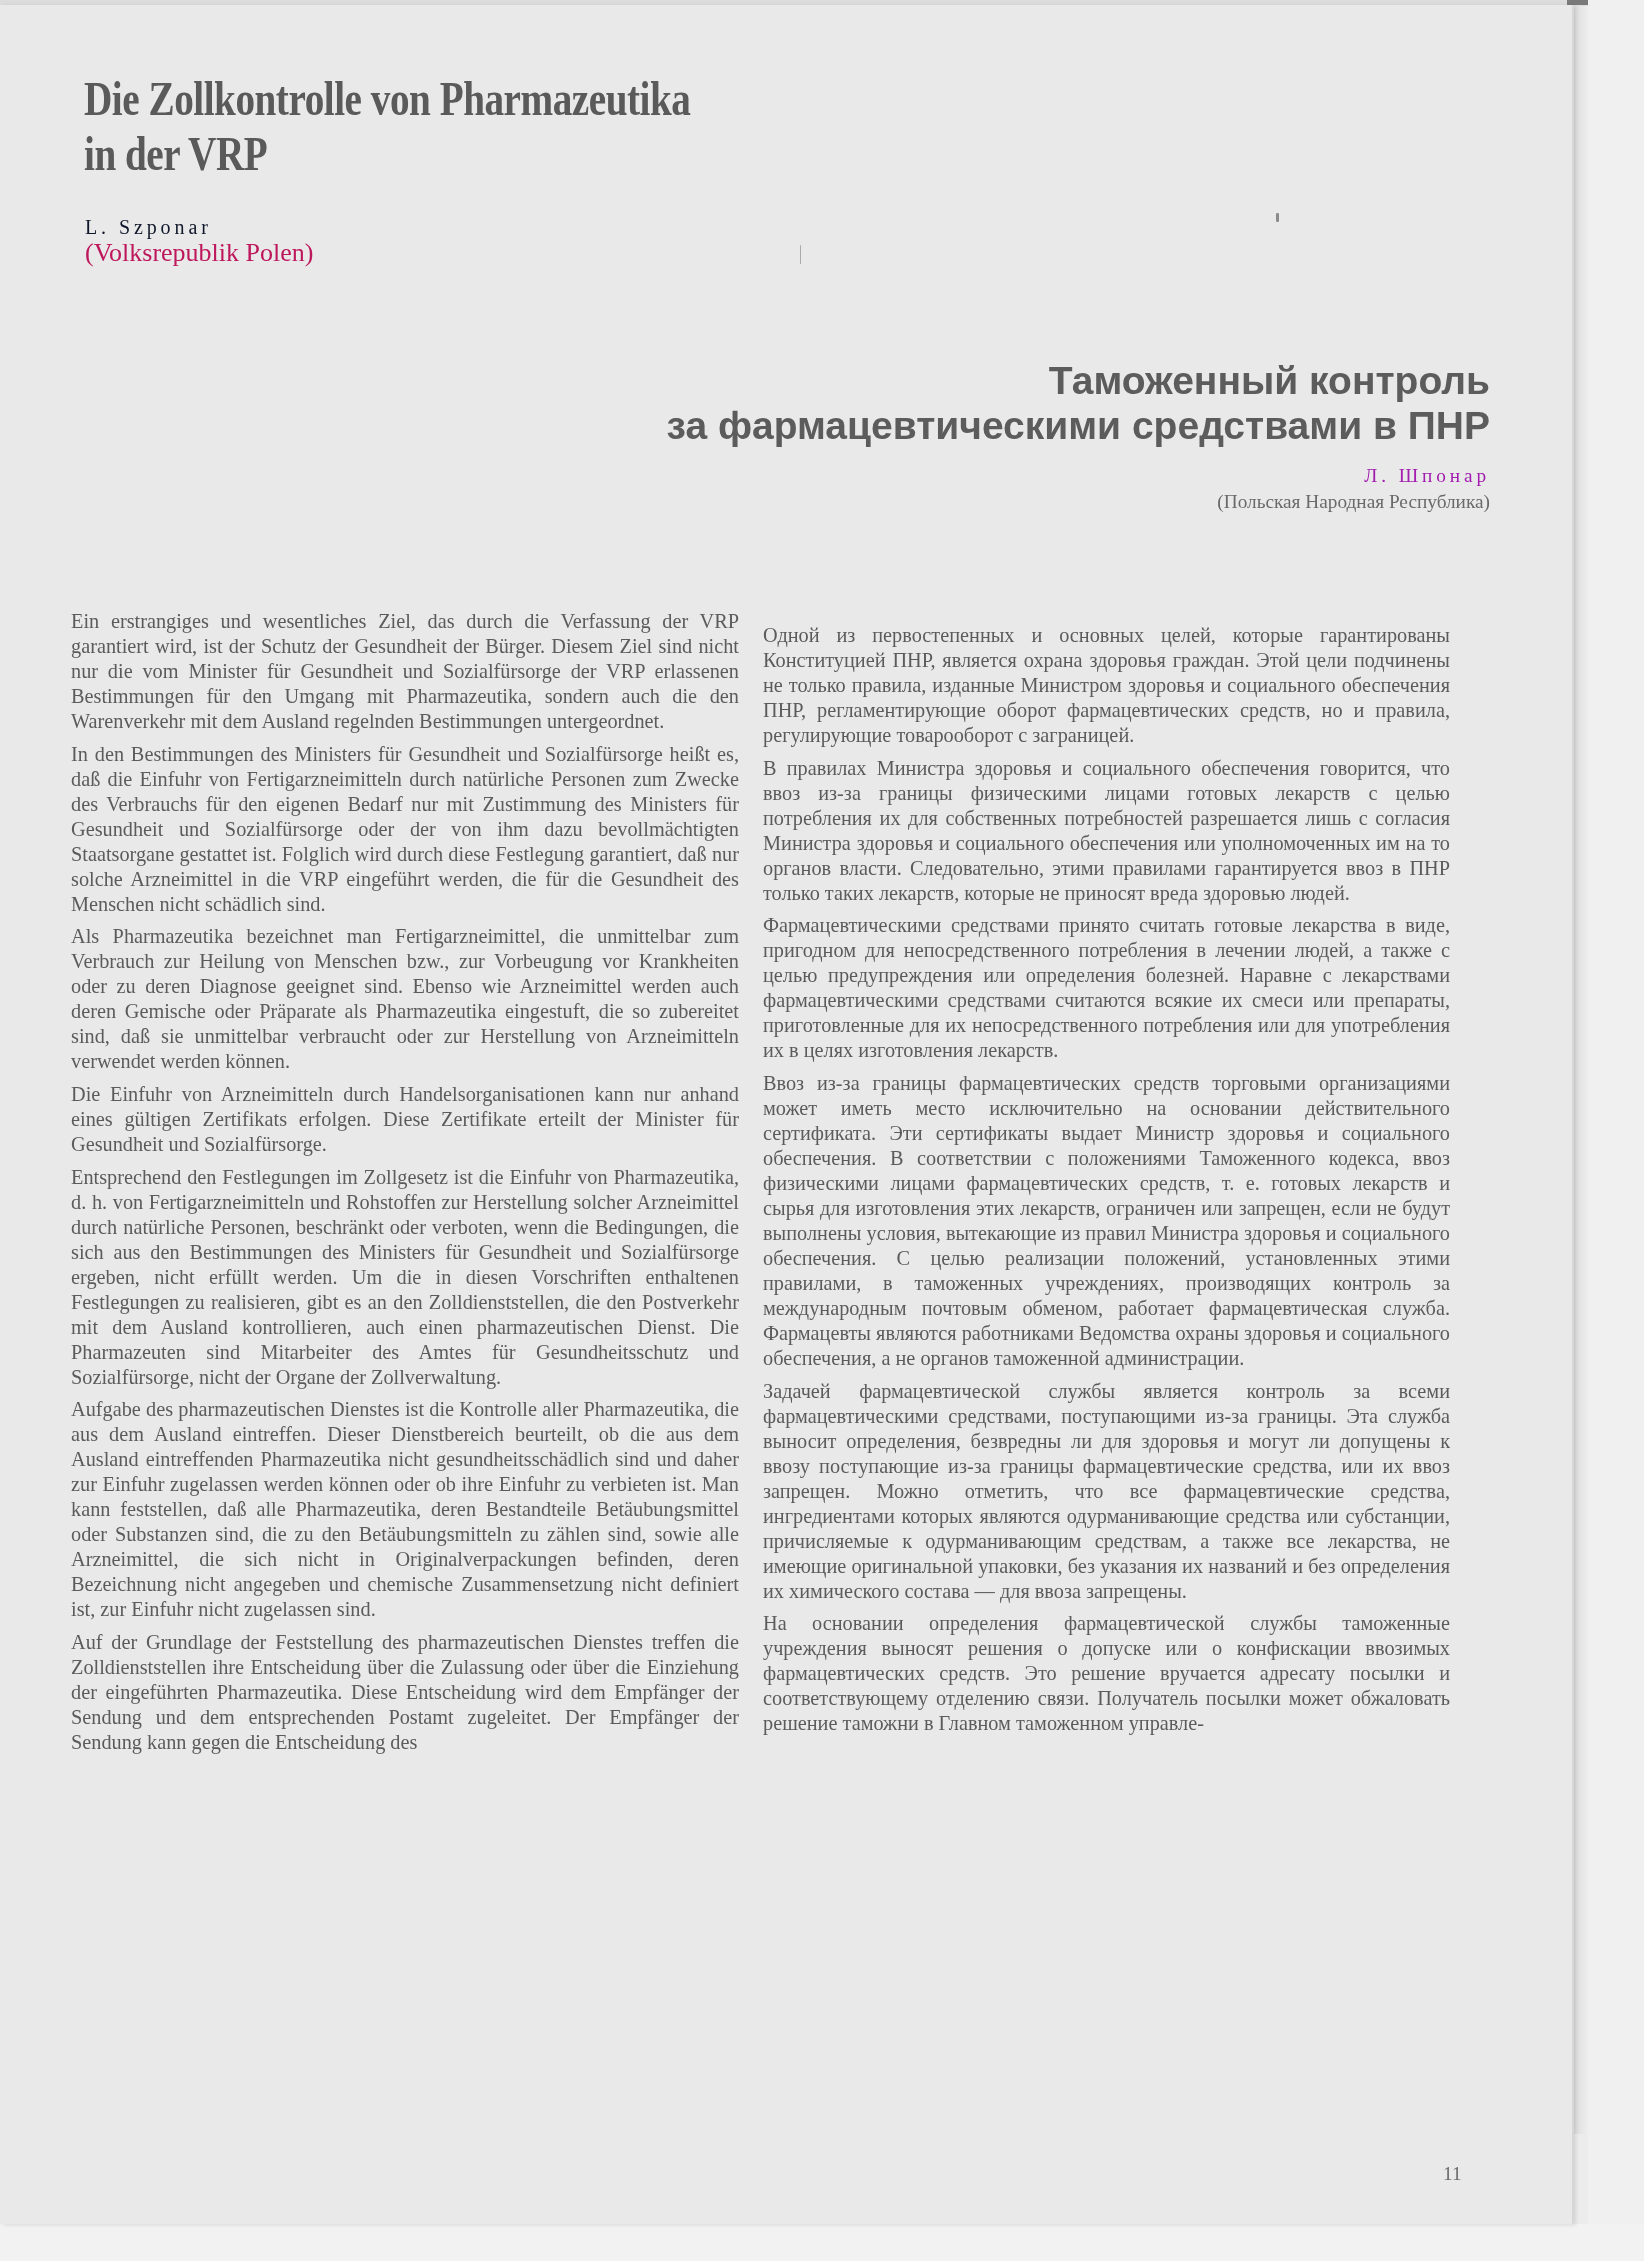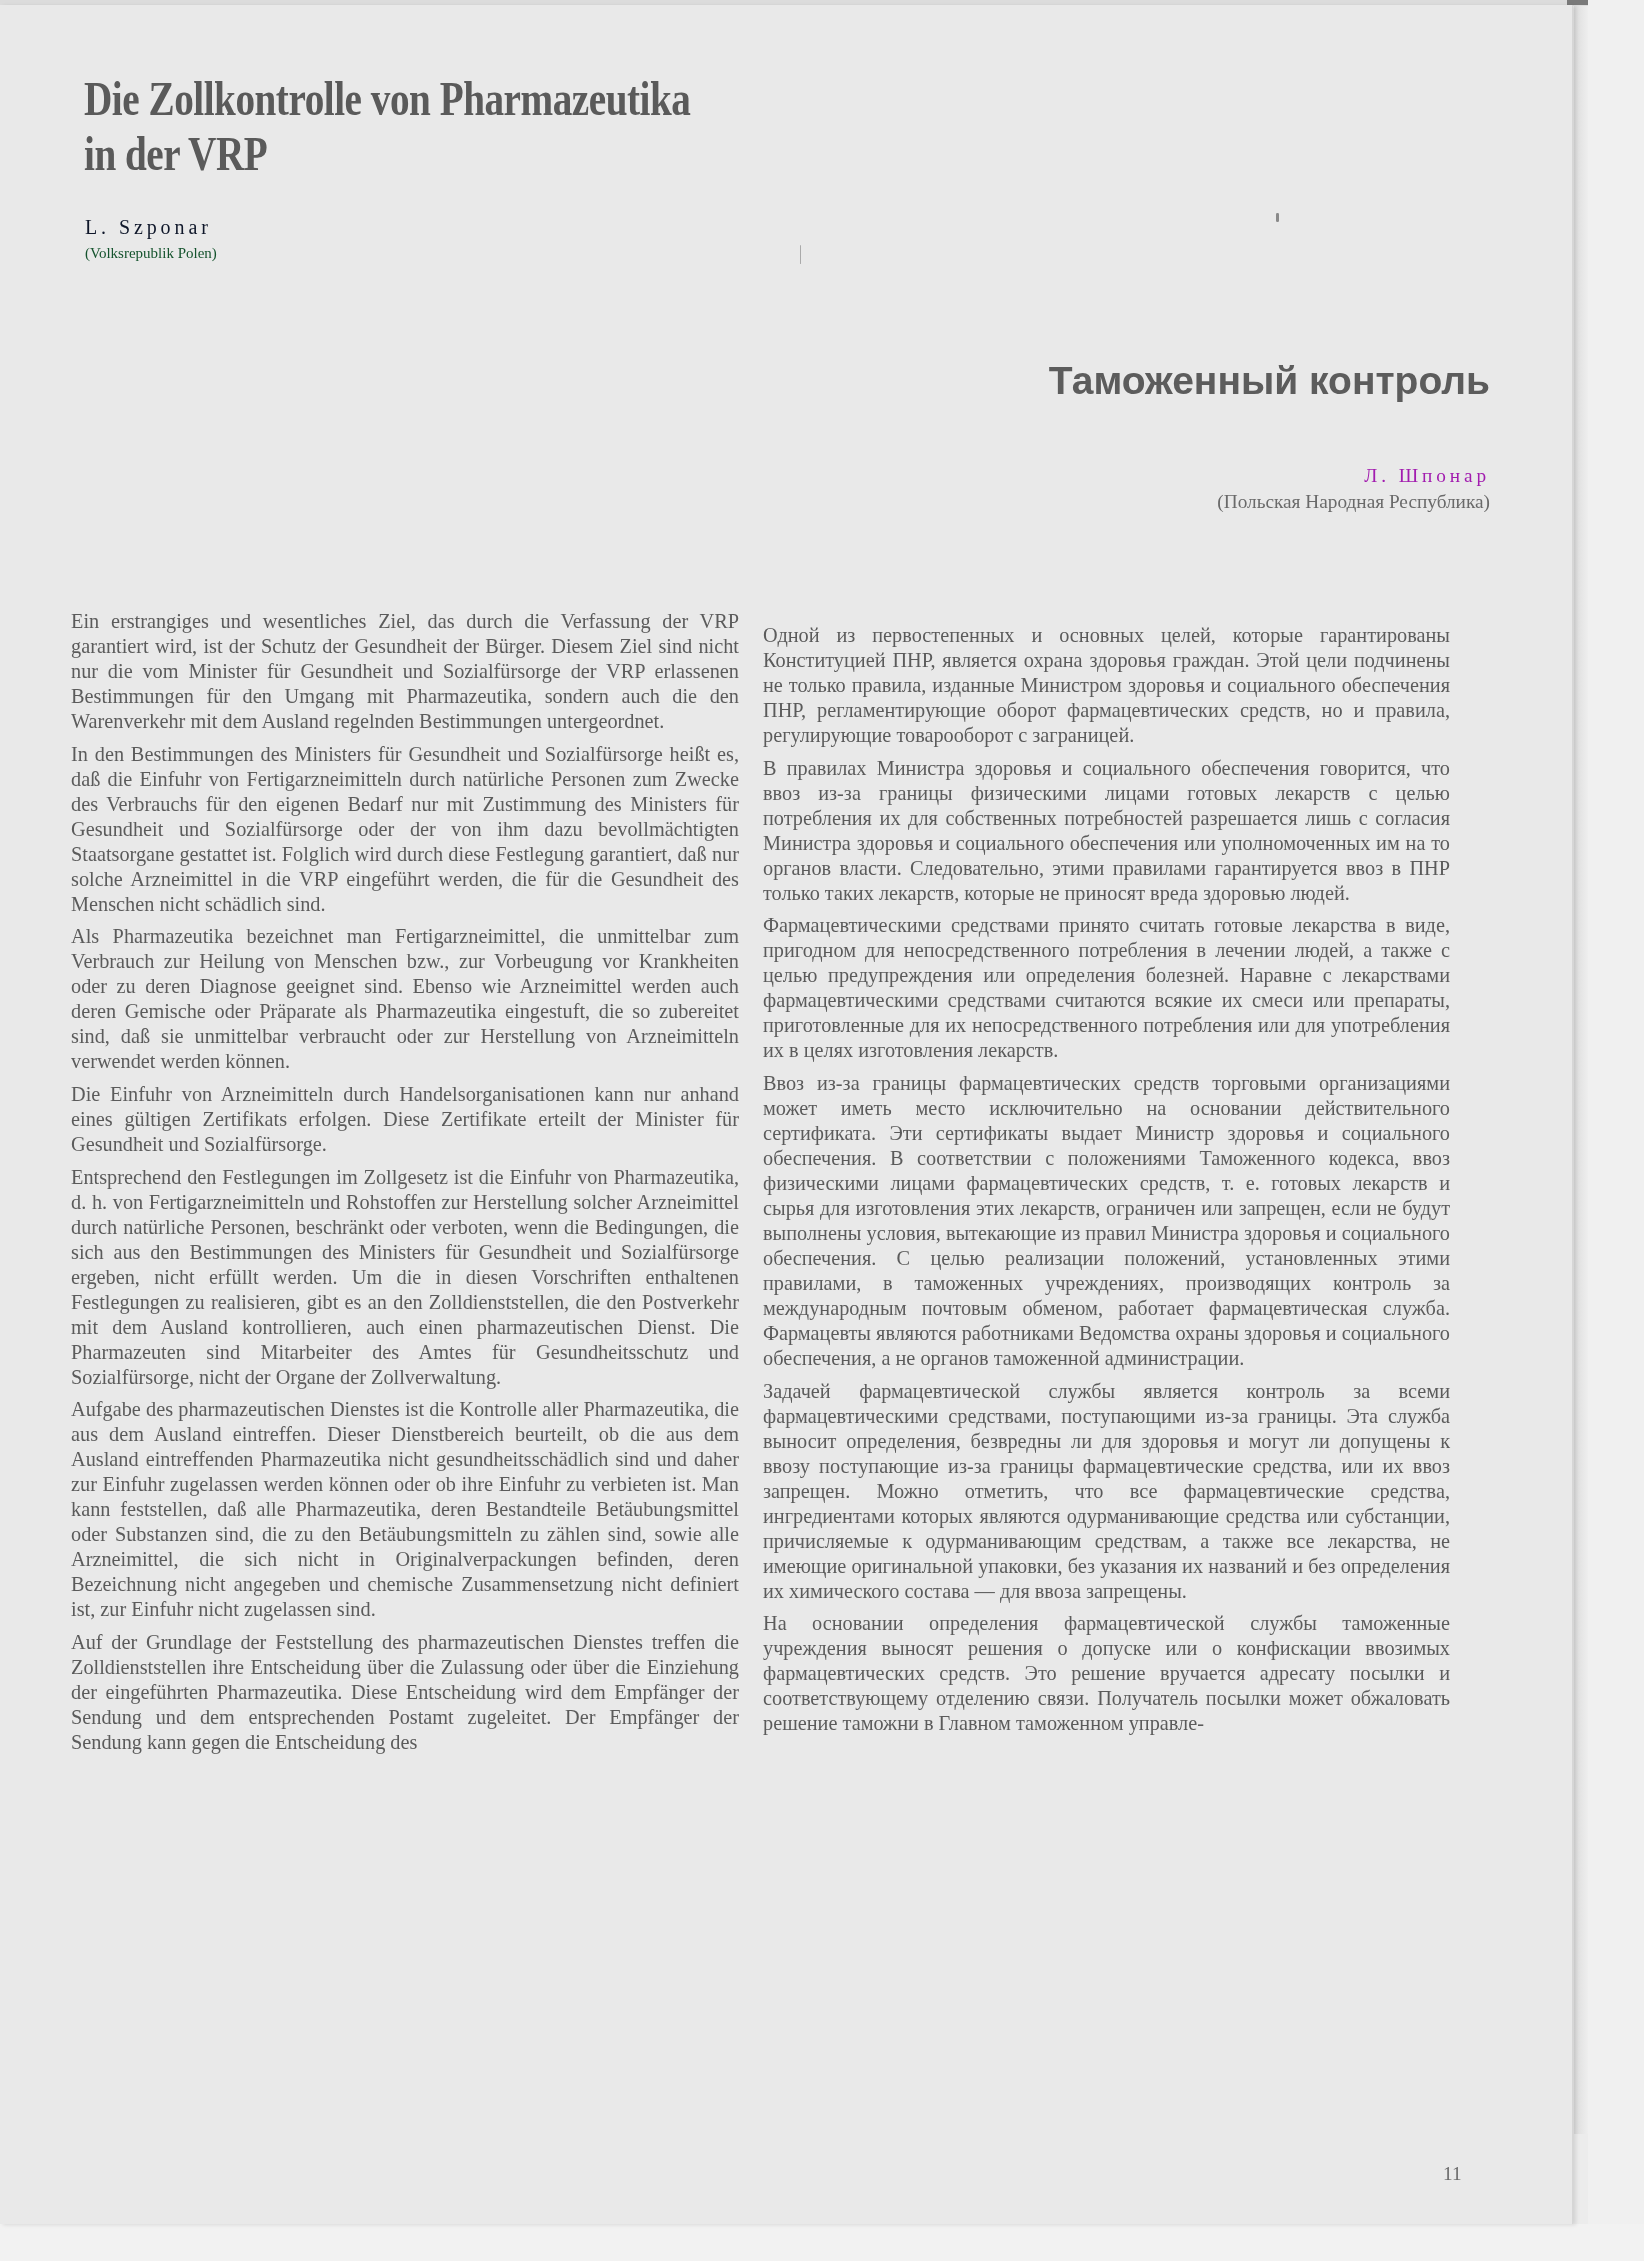--- a/index.html
+++ b/index.html
@@ -29,21 +29,21 @@
     font-family: "Liberation Serif", "DejaVu Serif", serif;
     font-weight: bold; font-size: 49px; line-height: 55px; color: #5a5a5a;
     transform: scaleX(0.80); transform-origin: left top; letter-spacing: -0.6px;
   }
   .de-author {
     position: absolute; left: 85px; top: 214px;
     font-size: 20px; line-height: 26px; color: #0f172a; letter-spacing: 3.9px;
   }
   .de-country {
     position: absolute; left: 85px; top: 240px;
-    font-size: 15px; line-height: 26px; color: #14532d;
+    font-size: 26px; line-height: 26px; color: #be185d;
   }
   .ru-title {
     position: absolute; right: 155px; top: 352px; width: 1096px; text-align: right;
     font-family: "Liberation Sans", "DejaVu Sans", sans-serif;
     font-weight: bold; font-size: 39px; line-height: 45px; color: #5c5c5c; margin-top: 6px;
   }
   .ru-author {
     position: absolute; right: 155px; top: 464px; text-align: right;
     font-size: 19.3px; line-height: 24.5px; color: #a21caf; letter-spacing: 3.9px;
   }
@@ -81,20 +81,21 @@
 
 <div class="de-title">
   <div>Die Zollkontrolle von Pharmazeutika</div>
   <div>in der VRP</div>
 </div>
 <div class="de-author">L. Szponar</div>
 <div class="de-country">(Volksrepublik Polen)</div>
 
 <div class="ru-title">
   <div>Таможенный контроль</div>
+  <div>за фармацевтическими средствами в ПНР</div>
 </div>
 <div class="ru-author">Л. Шпонар</div>
 <div class="ru-country">(Польская Народная Республика)</div>
 
 <div class="col col-de">
   <p>Ein erstrangiges und wesentliches Ziel, das durch die Verfassung der VRP garantiert wird, ist der Schutz der Gesundheit der Bürger. Diesem Ziel sind nicht nur die vom Minister für Gesundheit und Sozialfürsorge der VRP erlassenen Bestimmungen für den Umgang mit Pharmazeutika, sondern auch die den Warenverkehr mit dem Ausland regelnden Bestimmungen untergeordnet.</p>
   <p>In den Bestimmungen des Ministers für Gesundheit und Sozialfürsorge heißt es, daß die Einfuhr von Fertigarzneimitteln durch natürliche Personen zum Zwecke des Verbrauchs für den eigenen Bedarf nur mit Zustimmung des Ministers für Gesundheit und Sozialfürsorge oder der von ihm dazu bevollmächtigten Staatsorgane gestattet ist. Folglich wird durch diese Festlegung garantiert, daß nur solche Arzneimittel in die VRP eingeführt werden, die für die Gesundheit des Menschen nicht schädlich sind.</p>
   <p>Als Pharmazeutika bezeichnet man Fertigarzneimittel, die unmittelbar zum Verbrauch zur Heilung von Menschen bzw., zur Vorbeugung vor Krankheiten oder zu deren Diagnose geeignet sind. Ebenso wie Arzneimittel werden auch deren Gemische oder Präparate als Pharmazeutika eingestuft, die so zubereitet sind, daß sie unmittelbar verbraucht oder zur Herstellung von Arzneimitteln verwendet werden können.</p>
   <p>Die Einfuhr von Arzneimitteln durch Handelsorganisationen kann nur anhand eines gültigen Zertifikats erfolgen. Diese Zertifikate erteilt der Minister für Gesundheit und Sozialfürsorge.</p>
   <p>Entsprechend den Festlegungen im Zollgesetz ist die Einfuhr von Pharmazeutika, d. h. von Fertigarzneimitteln und Rohstoffen zur Herstellung solcher Arzneimittel durch natürliche Personen, beschränkt oder verboten, wenn die Bedingungen, die sich aus den Bestimmungen des Ministers für Gesundheit und Sozialfürsorge ergeben, nicht erfüllt werden. Um die in diesen Vorschriften enthaltenen Festlegungen zu realisieren, gibt es an den Zolldienststellen, die den Postverkehr mit dem Ausland kontrollieren, auch einen pharmazeutischen Dienst. Die Pharmazeuten sind Mitarbeiter des Amtes für Gesundheitsschutz und Sozialfürsorge, nicht der Organe der Zollverwaltung.</p>

